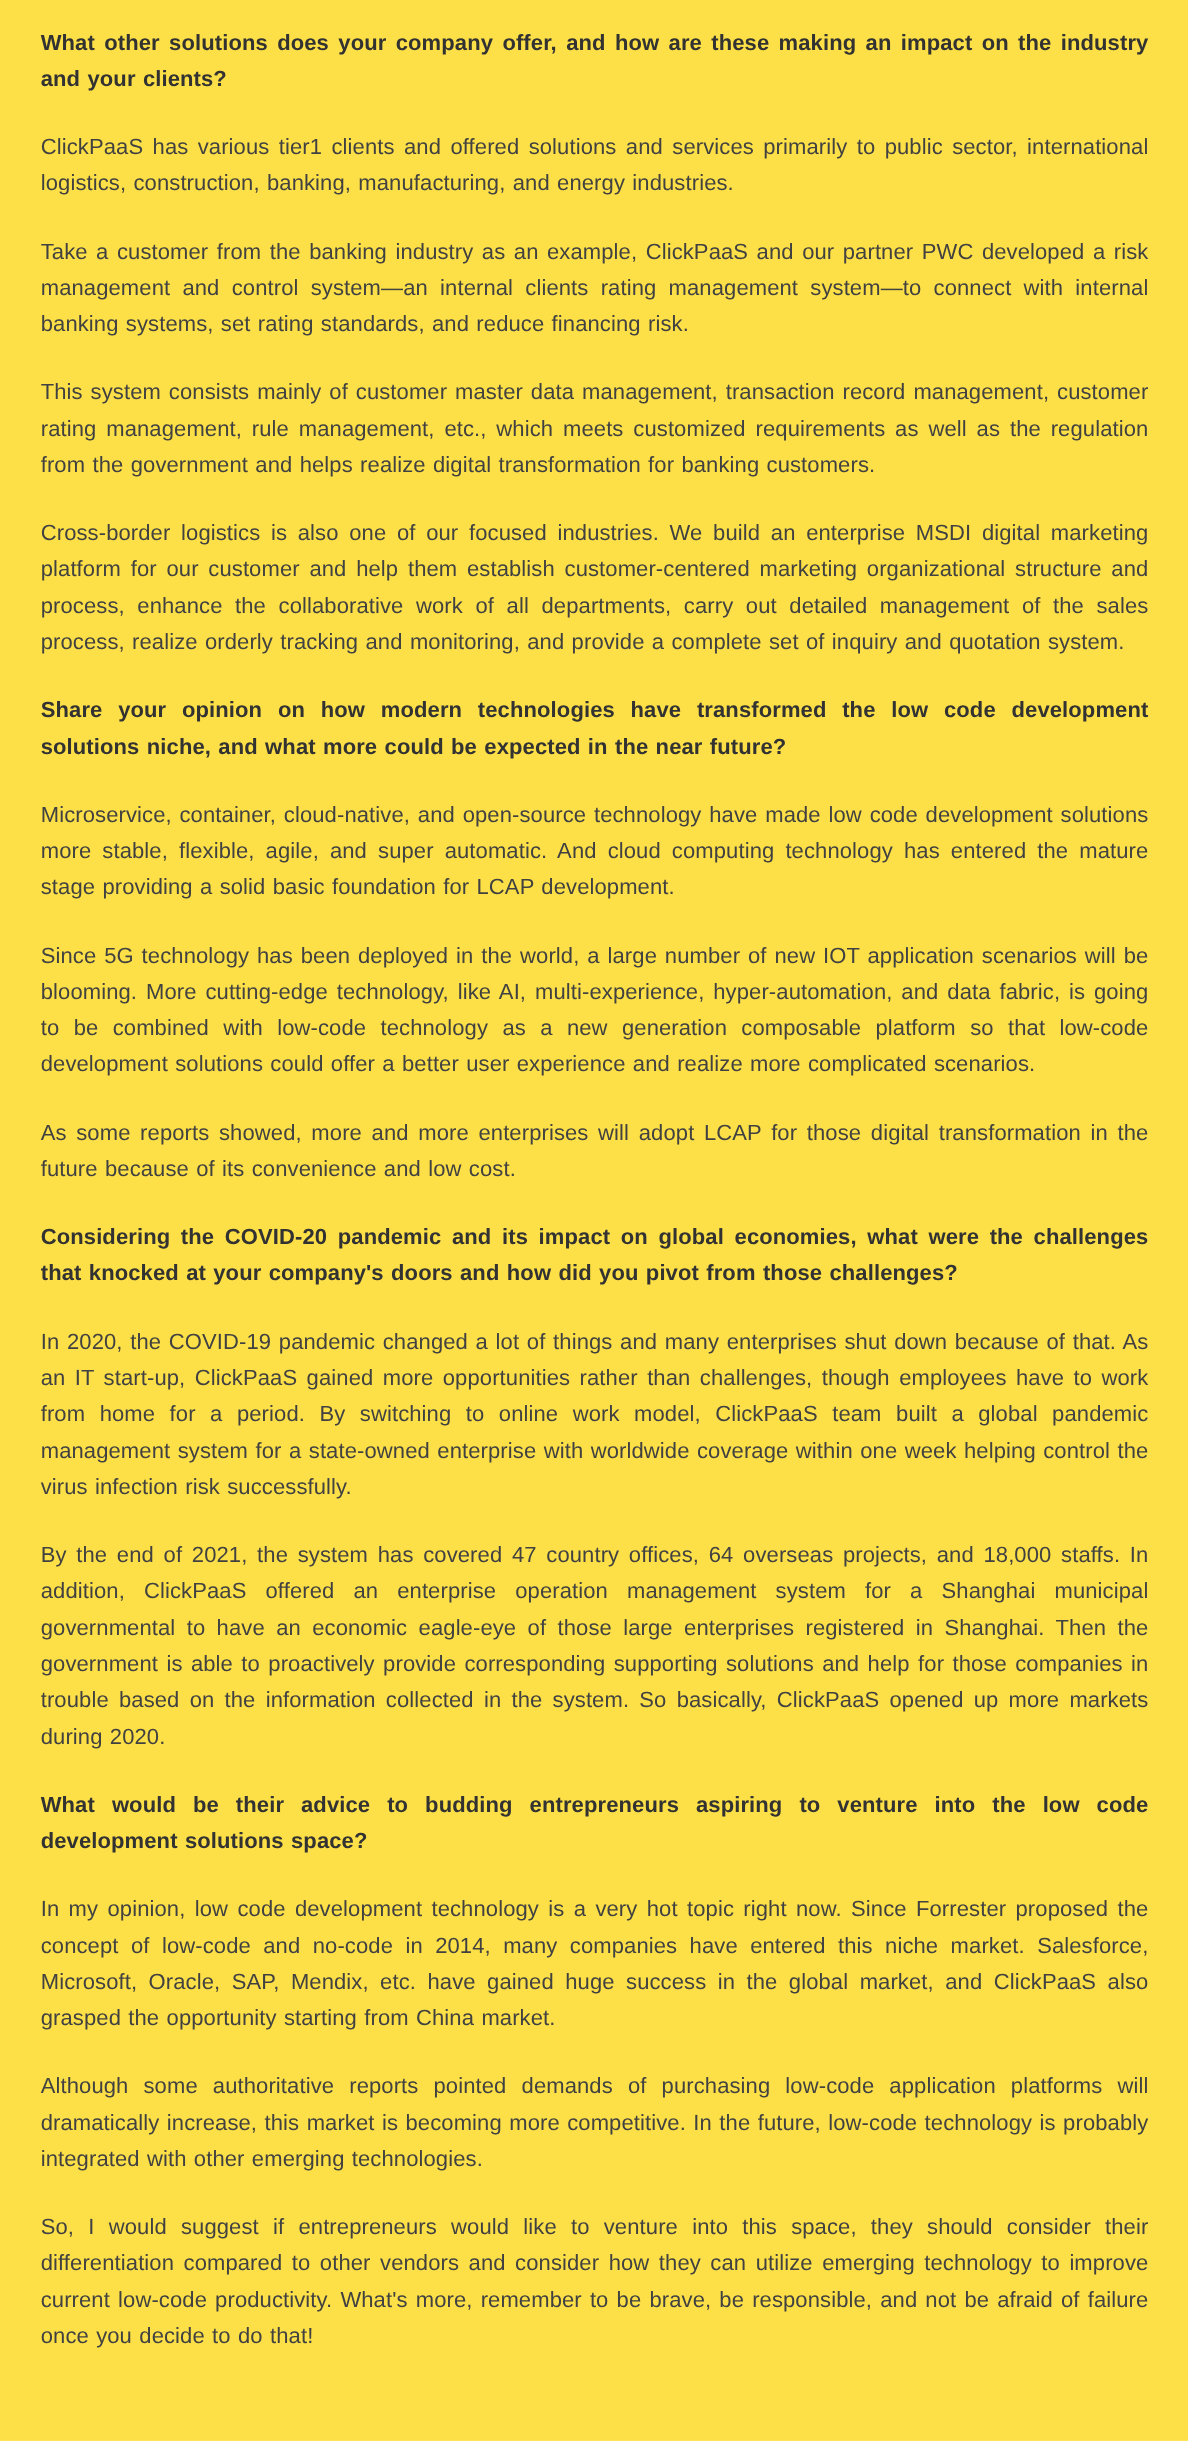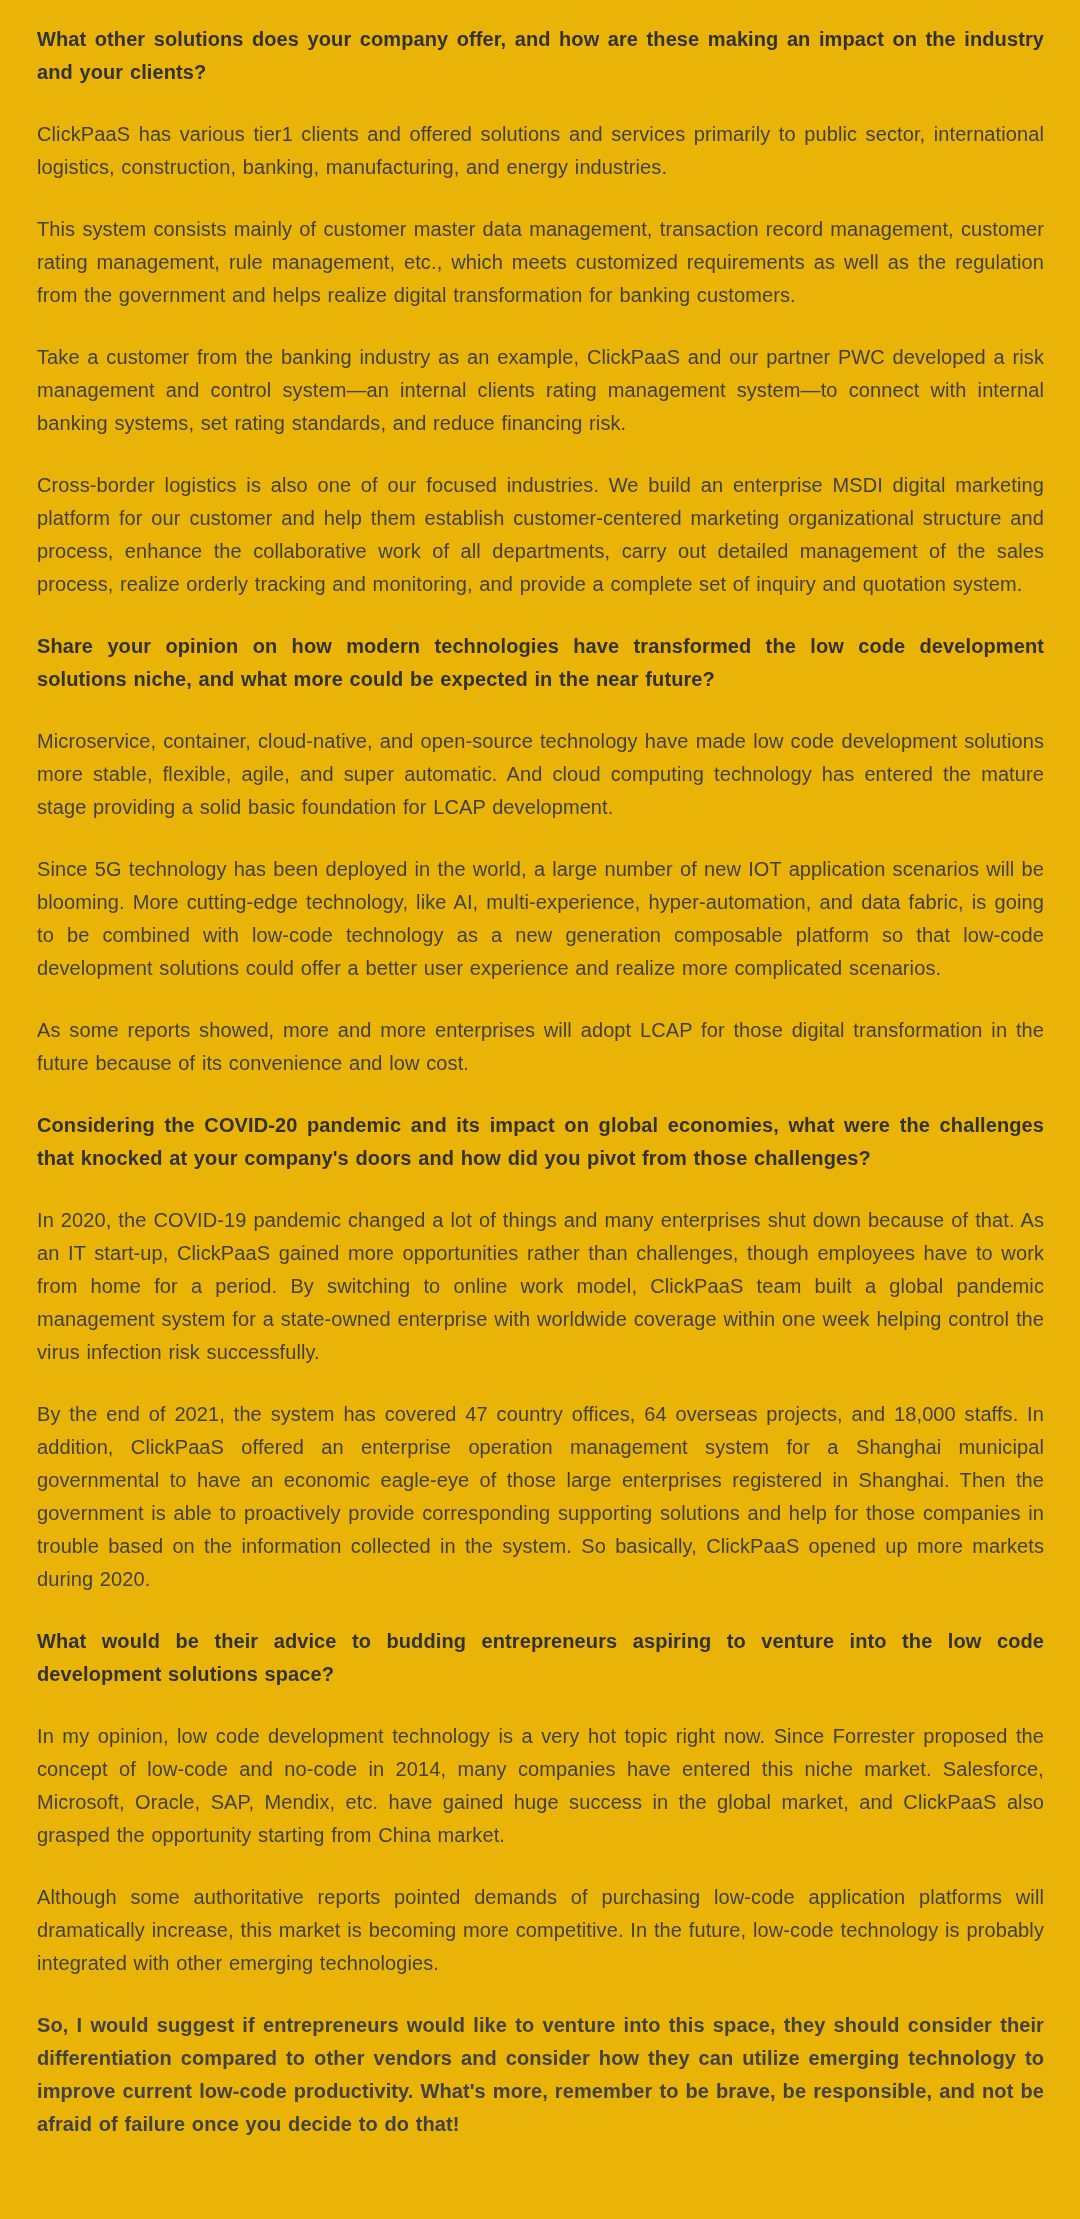--- a/index.html
+++ b/index.html
@@ -5,49 +5,48 @@
   html, body {
     margin: 0;
     padding: 0;
     background: #ffffff;
   }
   .page {
     width: 1080px;
     min-height: 2219px;
     box-sizing: border-box;
     padding: 23px 36px 12px 37px;
-    background: #eab308;
+    background: #fde047;
   }
   .block {
     font-family: "Liberation Sans", "DejaVu Sans", sans-serif;
     font-size: 20px;
     line-height: 33px;
     color: #414141;
     text-align: justify;
     margin: 0 0 29px 0;
     letter-spacing: 0.1px;
     word-spacing: 1px;
   }
   .block.q {
     font-weight: 700;
     color: #323232;
   }
   .block:last-child {
     margin-bottom: 0;
-    font-weight: bold;
   }
 </style>
 </head>
 <body>
 
 <main class="page">
   <p class="block q">What other solutions does your company offer, and how are these making an impact on the industry and your clients?</p>
   <p class="block a">ClickPaaS has various tier1 clients and offered solutions and services primarily to public sector, international logistics, construction, banking, manufacturing, and energy industries.</p>
+  <p class="block a">Take a customer from the banking industry as an example, ClickPaaS and our partner PWC developed a risk management and control system—an internal clients rating management system—to connect with internal banking systems, set rating standards, and reduce financing risk.</p>
   <p class="block a">This system consists mainly of customer master data management, transaction record management, customer rating management, rule management, etc., which meets customized requirements as well as the regulation from the government and helps realize digital transformation for banking customers.</p>
-  <p class="block a">Take a customer from the banking industry as an example, ClickPaaS and our partner PWC developed a risk management and control system—an internal clients rating management system—to connect with internal banking systems, set rating standards, and reduce financing risk.</p>
   <p class="block a">Cross-border logistics is also one of our focused industries. We build an enterprise MSDI digital marketing platform for our customer and help them establish customer-centered marketing organizational structure and process, enhance the collaborative work of all departments, carry out detailed management of the sales process, realize orderly tracking and monitoring, and provide a complete set of inquiry and quotation system.</p>
   <p class="block q">Share your opinion on how modern technologies have transformed the low code development solutions niche, and what more could be expected in the near future?</p>
   <p class="block a">Microservice, container, cloud-native, and open-source technology have made low code development solutions more stable, flexible, agile, and super automatic. And cloud computing technology has entered the mature stage providing a solid basic foundation for LCAP development.</p>
   <p class="block a">Since 5G technology has been deployed in the world, a large number of new IOT application scenarios will be blooming. More cutting-edge technology, like AI, multi-experience, hyper-automation, and data fabric, is going to be combined with low-code technology as a new generation composable platform so that low-code development solutions could offer a better user experience and realize more complicated scenarios.</p>
   <p class="block a">As some reports showed, more and more enterprises will adopt LCAP for those digital transformation in the future because of its convenience and low cost.</p>
   <p class="block q">Considering the COVID-20 pandemic and its impact on global economies, what were the challenges that knocked at your company's doors and how did you pivot from those challenges?</p>
   <p class="block a">In 2020, the COVID-19 pandemic changed a lot of things and many enterprises shut down because of that. As an IT start-up, ClickPaaS gained more opportunities rather than challenges, though employees have to work from home for a period. By switching to online work model, ClickPaaS team built a global pandemic management system for a state-owned enterprise with worldwide coverage within one week helping control the virus infection risk successfully.</p>
   <p class="block a">By the end of 2021, the system has covered 47 country offices, 64 overseas projects, and 18,000 staffs. In addition, ClickPaaS offered an enterprise operation management system for a Shanghai municipal governmental to have an economic eagle-eye of those large enterprises registered in Shanghai. Then the government is able to proactively provide corresponding supporting solutions and help for those companies in trouble based on the information collected in the system. So basically, ClickPaaS opened up more markets during 2020.</p>
   <p class="block q">What would be their advice to budding entrepreneurs aspiring to venture into the low code development solutions space?</p>
   <p class="block a">In my opinion, low code development technology is a very hot topic right now. Since Forrester proposed the concept of low-code and no-code in 2014, many companies have entered this niche market. Salesforce, Microsoft, Oracle, SAP, Mendix, etc. have gained huge success in the global market, and ClickPaaS also grasped the opportunity starting from China market.</p>

